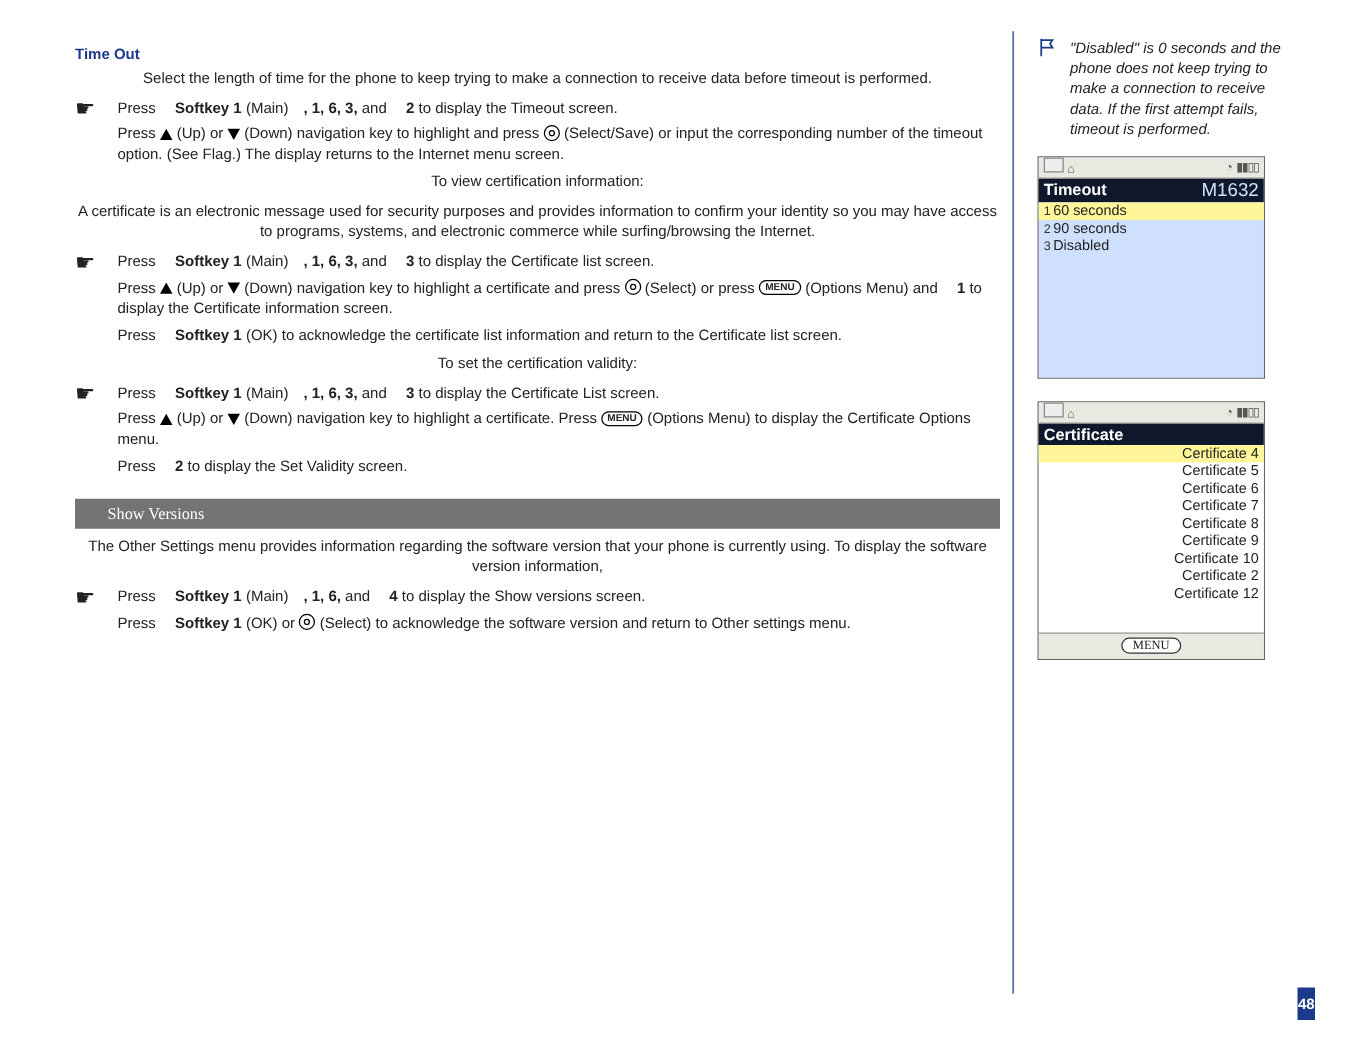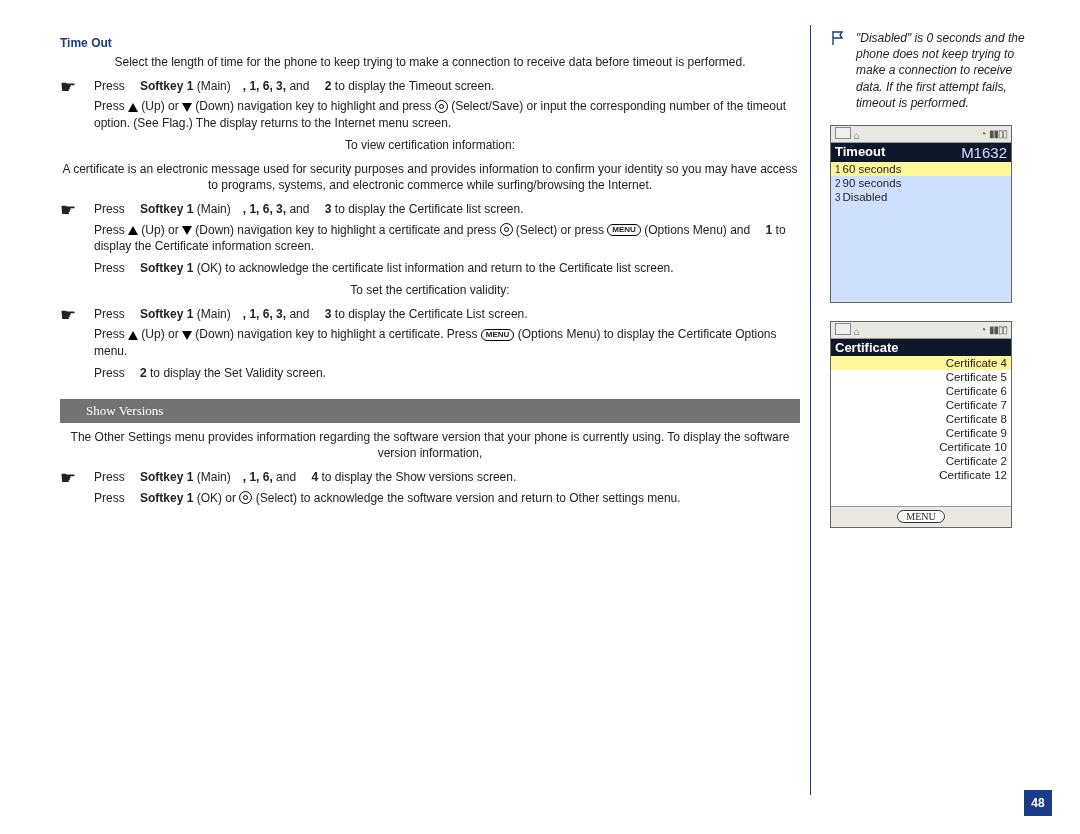--- a/index.html
+++ b/index.html
@@ -27,21 +27,21 @@
   .ph-item{padding:1px 4px;border-bottom:0;}
   .ph-hl{background:#fff69a;}
   .ph-item .num{font-size:10px;margin-right:2px;color:#333;}
   .ph-softbar{height:20px;background:#e9e9e2;border-top:1px solid #999;display:flex;justify-content:center;align-items:center;}
   .menu-pill{border:1px solid #333;border-radius:8px;padding:0 8px;font-family:Georgia,serif;font-size:10px;background:#fff;}
   .tri-up{display:inline-block;width:0;height:0;border-left:5px solid transparent;border-right:5px solid transparent;border-bottom:9px solid #000;vertical-align:middle;}
   .tri-down{display:inline-block;width:0;height:0;border-left:5px solid transparent;border-right:5px solid transparent;border-top:9px solid #000;vertical-align:middle;}
   .circ{display:inline-block;width:11px;height:11px;border:1px solid #000;border-radius:50%;vertical-align:middle;position:relative;top:-1px;}
   .circ::after{content:"";position:absolute;left:3px;top:3px;width:3px;height:3px;border:1px solid #000;border-radius:50%;}
   .menu-oval{display:inline-block;border:1px solid #000;border-radius:8px;padding:0 4px;font-size:8px;font-weight:bold;vertical-align:middle;line-height:10px;}
-  .pagebox{position:absolute;right:28px;bottom:18px;width:28px;height:26px;background:#1a3a8a;color:#fff;font-size:12px;font-weight:bold;display:flex;align-items:center;justify-content:center;}
+  .pagebox{position:absolute;right:28px;bottom:18px;width:14px;height:26px;background:#1a3a8a;color:#fff;font-size:12px;font-weight:bold;display:flex;align-items:center;justify-content:center;}
   .sig{display:inline-block;font-size:10px;letter-spacing:-1px;}
   .flag-icon{display:inline-block;width:14px;height:10px;border:1px solid #888;position:relative;background:linear-gradient(#eee,#eee);}
 </style>
 </head>
 <body>
 
 <div class="page">
 
   <div class="main">
 

